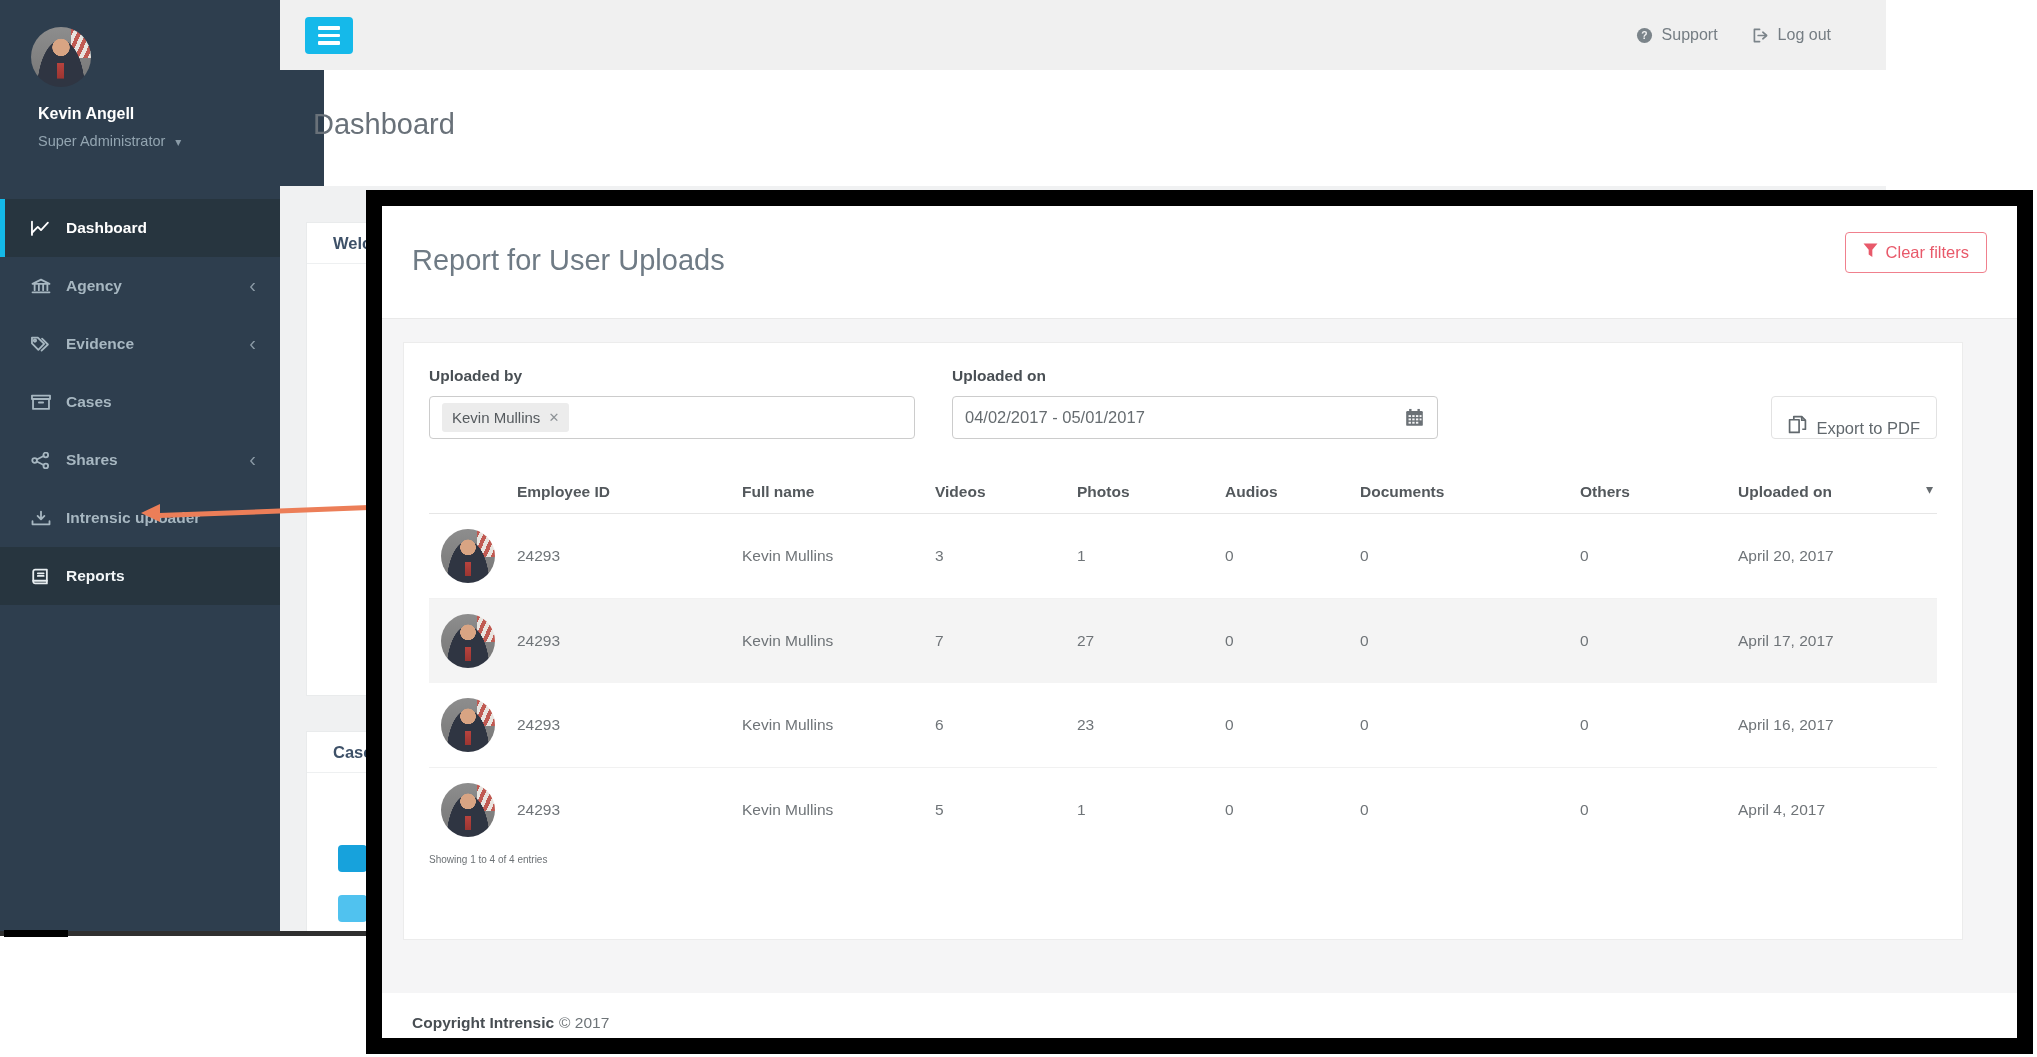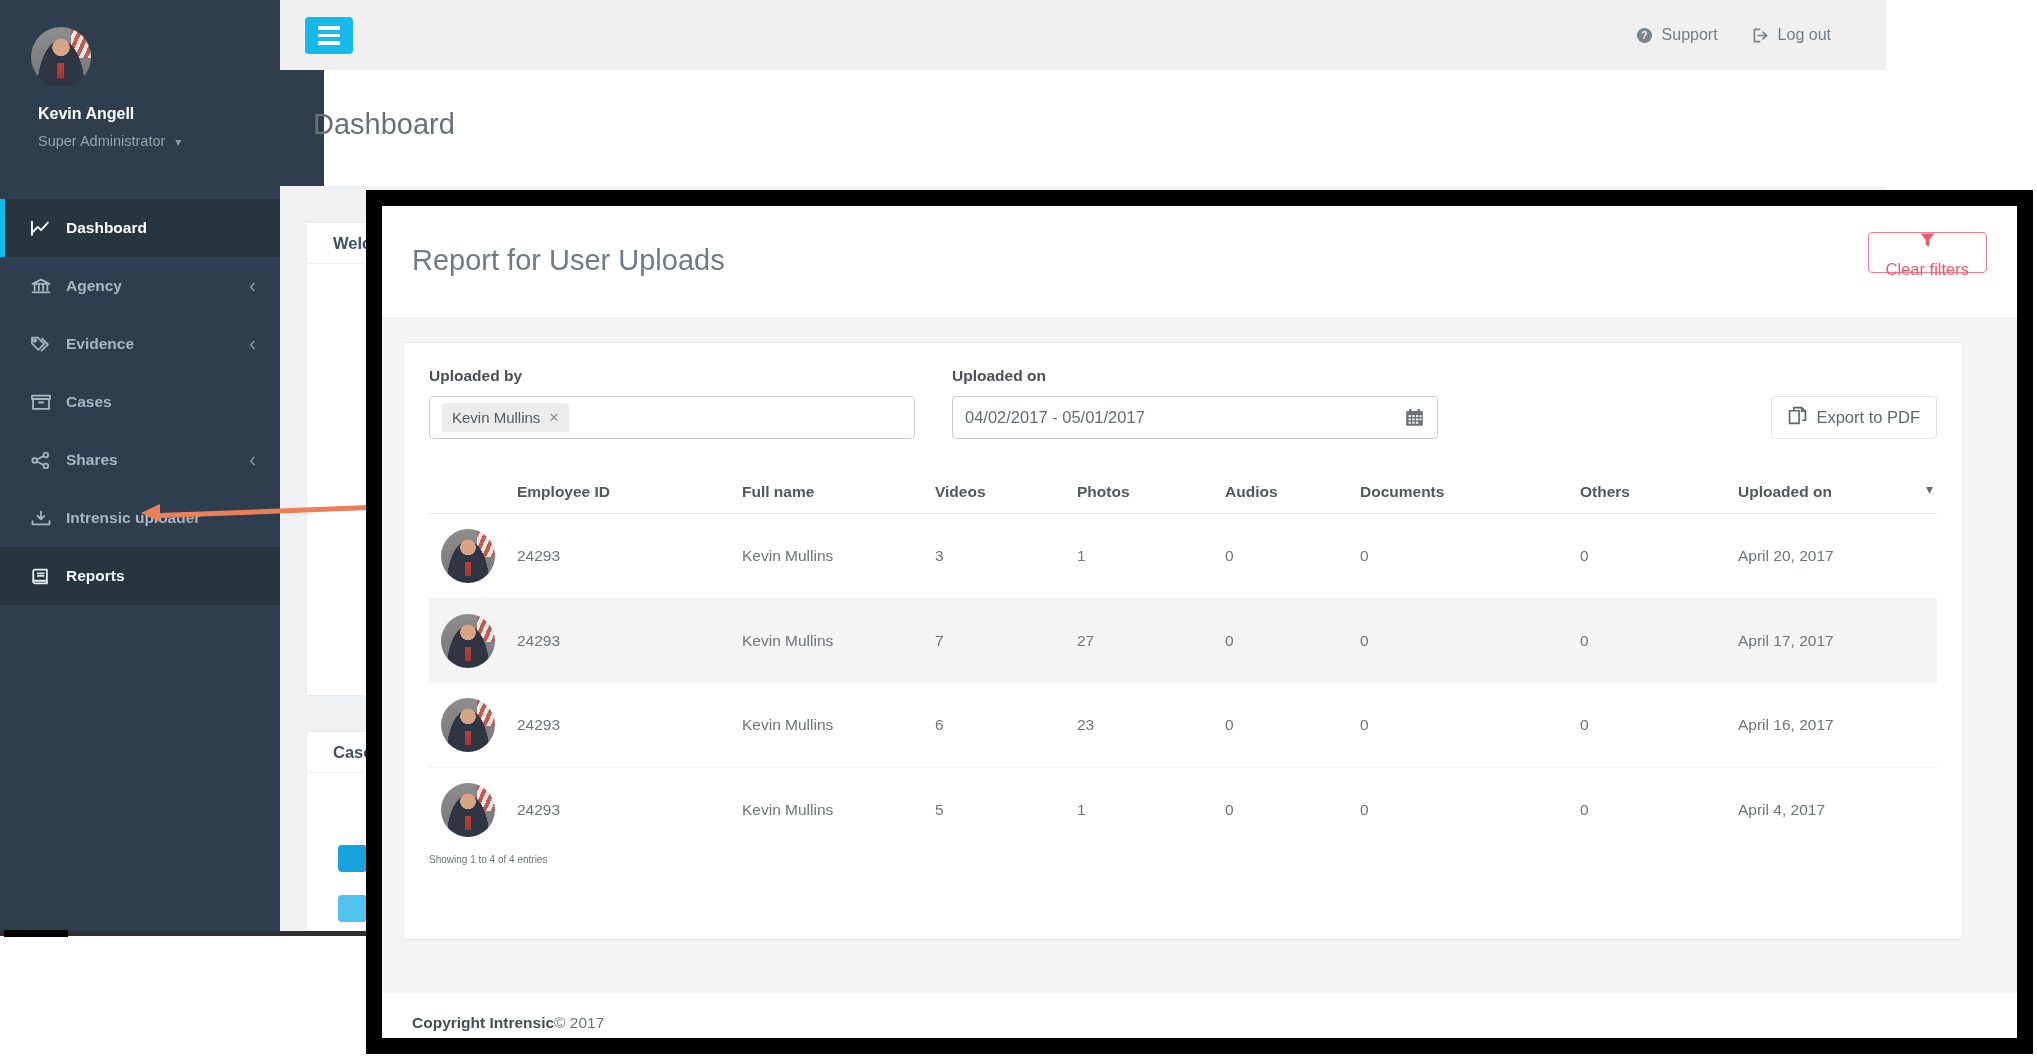--- a/index.html
+++ b/index.html
@@ -61,54 +61,54 @@
   .anno-arrow .head{position:absolute;left:141px;top:504px;width:0;height:0;
                     border-top:9px solid transparent;border-bottom:9px solid transparent;border-right:19px solid #ec7e58;}
 
   
   .win{position:absolute;left:366px;top:190px;width:1667px;height:864px;background:#000;padding:16px;
        box-sizing:border-box;z-index:10;}
   .win-inner{position:relative;width:100%;height:100%;background:#fff;}
   .win-title{position:absolute;left:30px;top:38px;font-size:29px;font-weight:300;color:#6f7b85;}
   .btn-clear{position:absolute;right:30px;top:26px;height:41px;padding:0 17px;background:#fff;
              border:1px solid #f0808d;border-radius:4px;color:#e8596a;font-size:16.5px;
-             display:flex;align-items:center;gap:8px;cursor:pointer;box-sizing:border-box;flex-direction:column;}
+             display:flex;align-items:center;gap:8px;cursor:pointer;box-sizing:border-box;}
   .panel{position:absolute;left:0;right:0;top:112px;bottom:45px;background:#f5f5f6;border-top:1px solid #e9e9e9;box-sizing:border-box;}
   .card{position:absolute;left:21px;top:23px;width:1560px;height:598px;background:#fff;border:1px solid #ececec;
         box-sizing:border-box;padding:24px 25px 0 25px;}
   .filters{display:flex;align-items:flex-end;}
   .fgroup{display:flex;flex-direction:column;}
   .flabel{font-size:15.5px;font-weight:700;color:#494f54;margin-bottom:11px;}
   .finput{height:43px;border:1px solid #cccccc;border-radius:4px;background:#fff;box-sizing:border-box;
           display:flex;align-items:center;padding:0 12px;position:relative;}
   .fg-by{width:486px;}
   .fg-on{width:486px;margin-left:37px;}
   .tag-chip{background:#ececec;border-radius:3px;padding:6px 10px;font-size:15px;color:#555a5e;
             display:inline-flex;align-items:center;gap:8px;cursor:default;}
   .tag-x{color:#8d9296;font-size:13px;font-weight:700;cursor:pointer;}
   .date-text{font-size:16.5px;color:#666c70;}
   .cal-icon{position:absolute;right:13px;top:11px;}
   .btn-export{margin-left:auto;height:43px;padding:0 16px;background:#fff;border:1px solid #e2e2e2;border-radius:4px;
-              color:#61686d;font-size:16.5px;display:flex;align-items:center;gap:9px;cursor:pointer;box-sizing:border-box;}
+              color:#61686d;font-size:16.5px;display:flex;align-items:flex-end;gap:9px;cursor:pointer;box-sizing:border-box;}
 
   .tbl{margin-top:32px;position:relative;}
   .tbl-grid{display:grid;grid-template-columns:88px 225px 193px 142px 148px 135px 220px 158px 1fr;align-items:center;}
   .tbl-head{height:42px;border-bottom:1px solid #e6e6e6;position:relative;}
   .th{font-size:15.5px;font-weight:700;color:#53585c;}
   .sort-caret{position:absolute;right:4px;top:10px;color:#666b6f;font-size:14px;cursor:pointer;}
   .tr{height:84px;border-bottom:1px solid #f1f1f1;}
   .tr:last-of-type{border-bottom:none;}
   .tr.striped{background:#f4f4f4;border-bottom:none;}
   .td{font-size:15.5px;color:#6f7478;}
   .row-avatar{width:54px;height:54px;margin-left:12px;}
   .summary{margin-top:2px;font-size:10px;color:#6c7175;}
 
   .win-footer{position:absolute;left:0;right:0;bottom:0;height:45px;background:#fff;padding-left:30px;
               box-sizing:border-box;display:flex;align-items:flex-end;padding-bottom:6px;font-size:15.5px;color:#6e7478;}
-  .win-footer b{color:#484e53;}
+  .win-footer b{color:#484e53;margin-right:5px;}
 </style>
 </head>
 <body>
 
 <div class="app">
 
   <div class="sidebar">
     <div class="abs avatar sb-avatar"></div>
     <div class="abs sb-name">Kevin Angell</div>
     <div class="abs sb-role">

